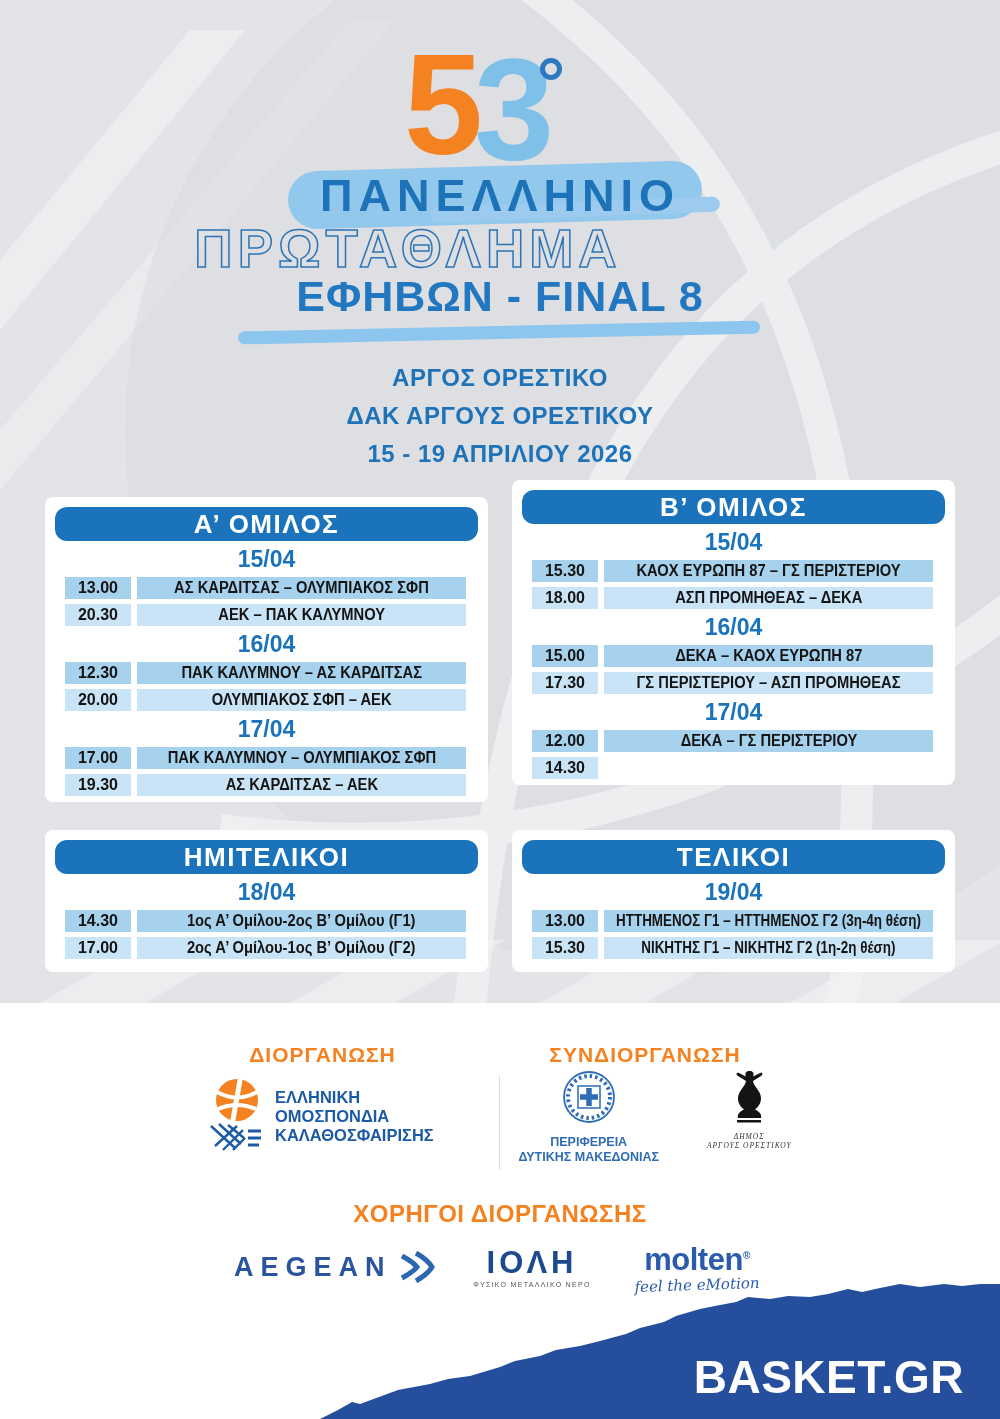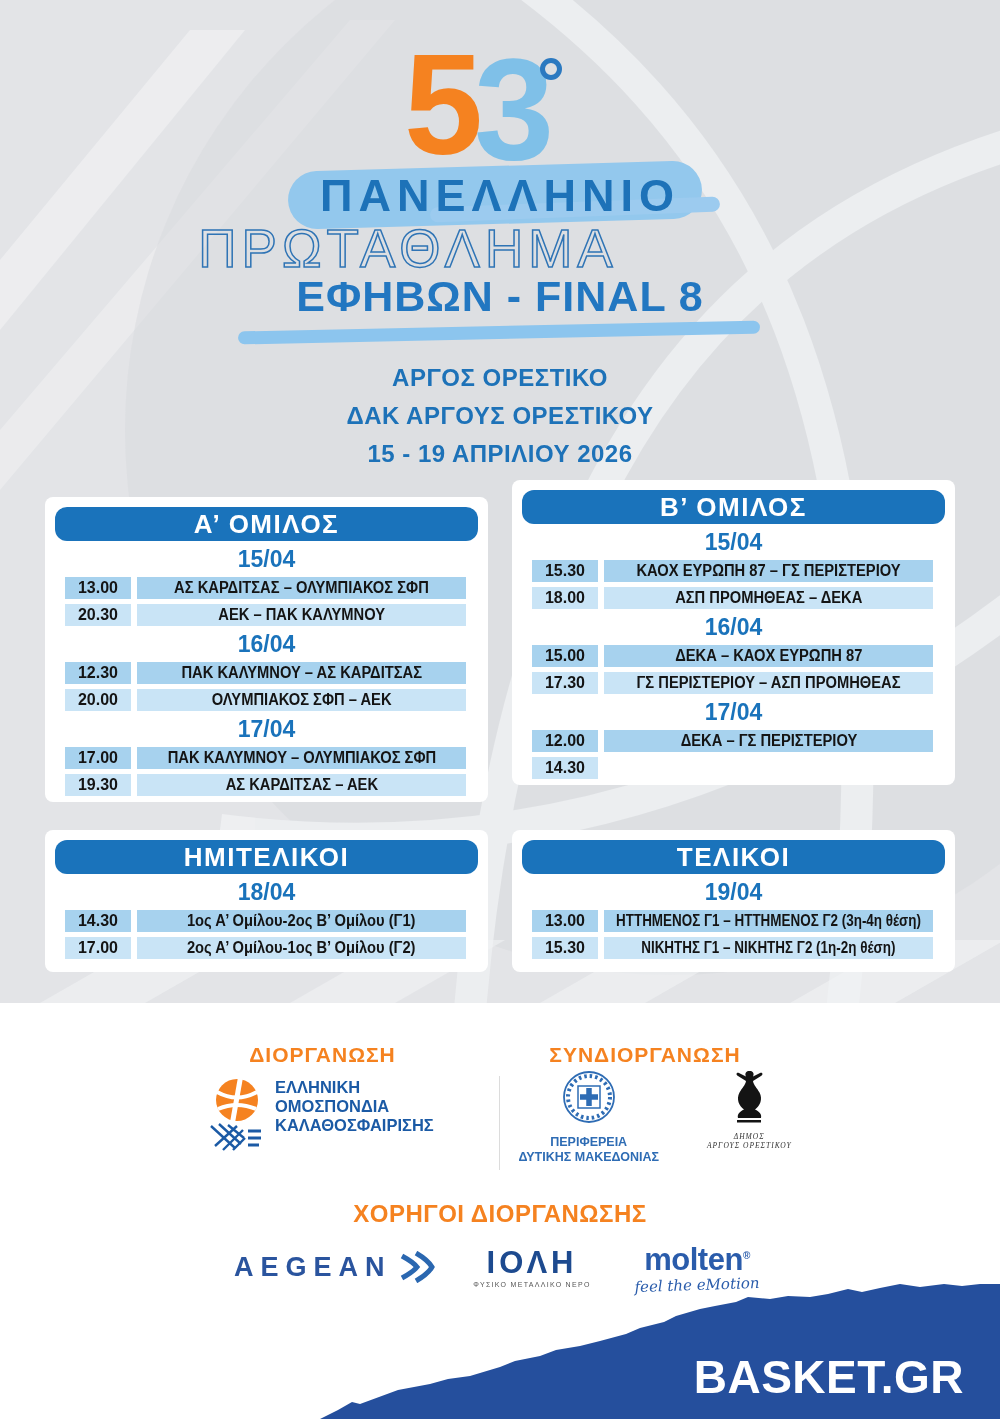--- a/index.html
+++ b/index.html
@@ -13,21 +13,21 @@
   
   .edition { position:absolute; left:0; top:0; width:1000px; height:340px; }
   .digit { position:absolute; font-weight:800; line-height:1; }
   .digit-5 { left:404px; top:34px; font-size:142px; color:#f58220; z-index:3; }
   .digit-3 { left:474px; top:38px; font-size:144px; color:#7fc0e8; z-index:2; }
   .degree { position:absolute; left:540px; top:58px; width:12px; height:12px; border:5px solid #2b79c0; border-radius:50%; z-index:3; }
 
   .brush-main { position:absolute; left:288px; top:166px; width:414px; height:58px; background:#93c8ed; border-radius:29px; transform:rotate(-1.6deg); z-index:0; }
   .brush-tail { position:absolute; left:430px; top:202px; width:290px; height:15px; background:#9ccbef; border-radius:8px; transform:rotate(-2.2deg); z-index:0; }
   .title-1 { position:absolute; left:0; top:170px; width:1000px; text-align:center; font-size:45px; font-weight:800; letter-spacing:6px; color:#1d72b8; z-index:2; }
-  .title-2 { position:absolute; left:0; top:218px; width:816px; text-align:center; font-size:53px; font-weight:400; letter-spacing:5px; color:#2f74b5; z-index:2; }
+  .title-2 { position:absolute; left:0; top:218px; width:816px; text-align:center; font-size:53px; font-weight:700; letter-spacing:5px; color:#2f74b5; z-index:2; }
   @supports (-webkit-text-stroke: 1px black) {
     .title-2 { -webkit-text-stroke:1.5px #2f74b5; color:transparent; }
   }
   .title-3 { position:absolute; left:0; top:272px; width:1000px; text-align:center; font-size:43px; font-weight:800; letter-spacing:1px; color:#2277c1; z-index:2; }
   .brush-underline { position:absolute; left:238px; top:326px; width:522px; height:13px; background:#8cc5ee; border-radius:7px; transform:rotate(-1.2deg); z-index:1; }
 
   .venue-line { position:absolute; left:0; width:1000px; text-align:center; font-size:24px; font-weight:700; letter-spacing:0.5px; color:#1d72b8; }
   .venue-1 { top:364px; }
   .venue-2 { top:402px; }
   .venue-3 { top:440px; }
@@ -48,21 +48,21 @@
   .r1 .cell { background:#c9e4f6; }
   .cond { display:inline-block; transform:scaleX(0.92); transform-origin:center; white-space:nowrap; }
   .cond.tight { transform:scaleX(0.84); }
 
   
   .org-heading { position:absolute; text-align:center; font-size:21px; font-weight:800; letter-spacing:1px; color:#f58220; }
   .org-heading-left  { left:150px; top:1043px; width:345px; }
   .org-heading-right { left:505px; top:1043px; width:280px; }
   .org-divider { position:absolute; left:499px; top:1076px; width:1px; height:94px; background:#dcdcdc; }
 
-  .fed-block { position:absolute; left:150px; top:1078px; width:345px; display:flex; justify-content:center; gap:10px; }
+  .fed-block { position:absolute; left:150px; top:1078px; width:345px; display:flex; justify-content:center; align-items:center; gap:10px; }
   .fed-text { color:#1b5aa5; font-weight:800; font-size:17px; line-height:19px; letter-spacing:0; transform:scaleX(0.97); transform-origin:left; }
 
   .coorg-block { position:absolute; left:505px; top:1070px; width:300px; display:flex; justify-content:center; align-items:flex-start; gap:48px; }
   .coorg-col { display:flex; flex-direction:column; align-items:center; }
   .region-text { margin-top:11px; text-align:center; color:#2e6cb4; font-weight:800; font-size:12.5px; line-height:15px; }
   .muni-text { margin-top:4px; text-align:center; color:#333333; font-family:"Liberation Serif", serif; font-size:7.5px; line-height:9px; letter-spacing:1px;font-style:italic; }
 
   
   .sponsor-heading { position:absolute; left:0; top:1200px; width:1000px; text-align:center; font-size:24px; font-weight:800; letter-spacing:0.5px; color:#f58220; }
   .aegean { position:absolute; left:234px; top:1251px; display:flex; align-items:center; gap:7px; }

